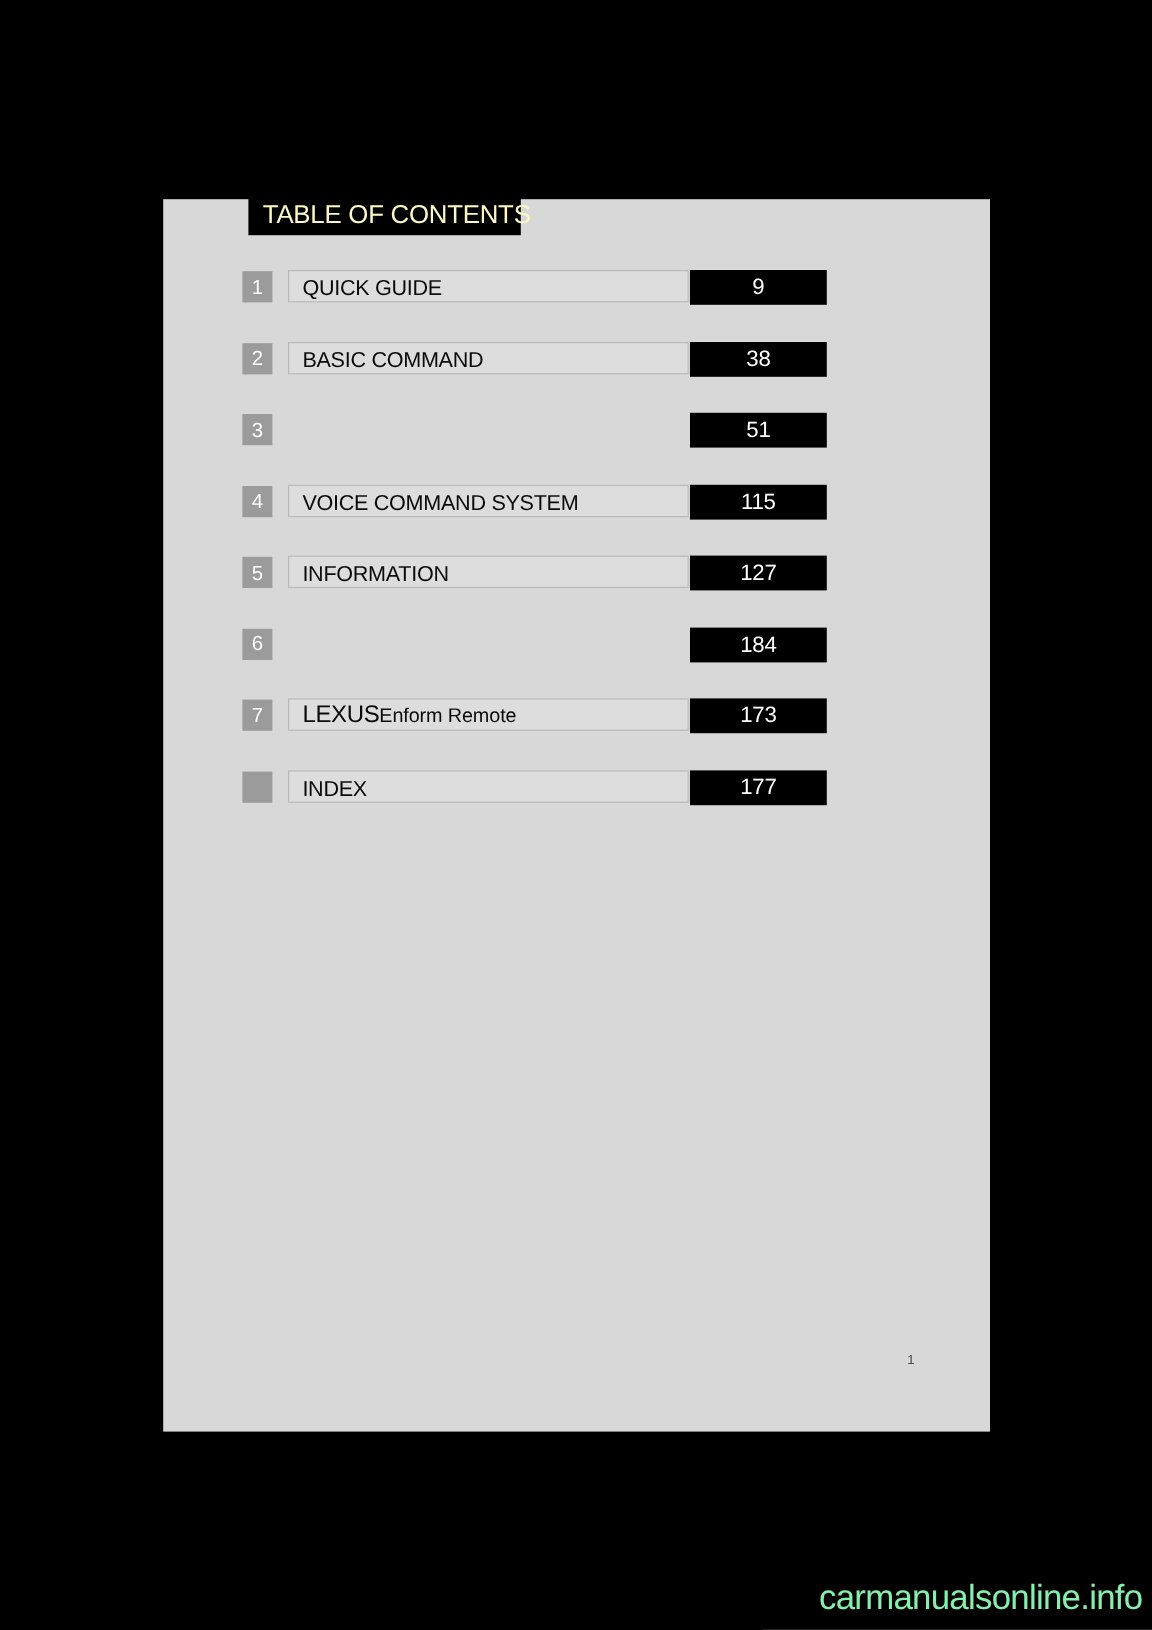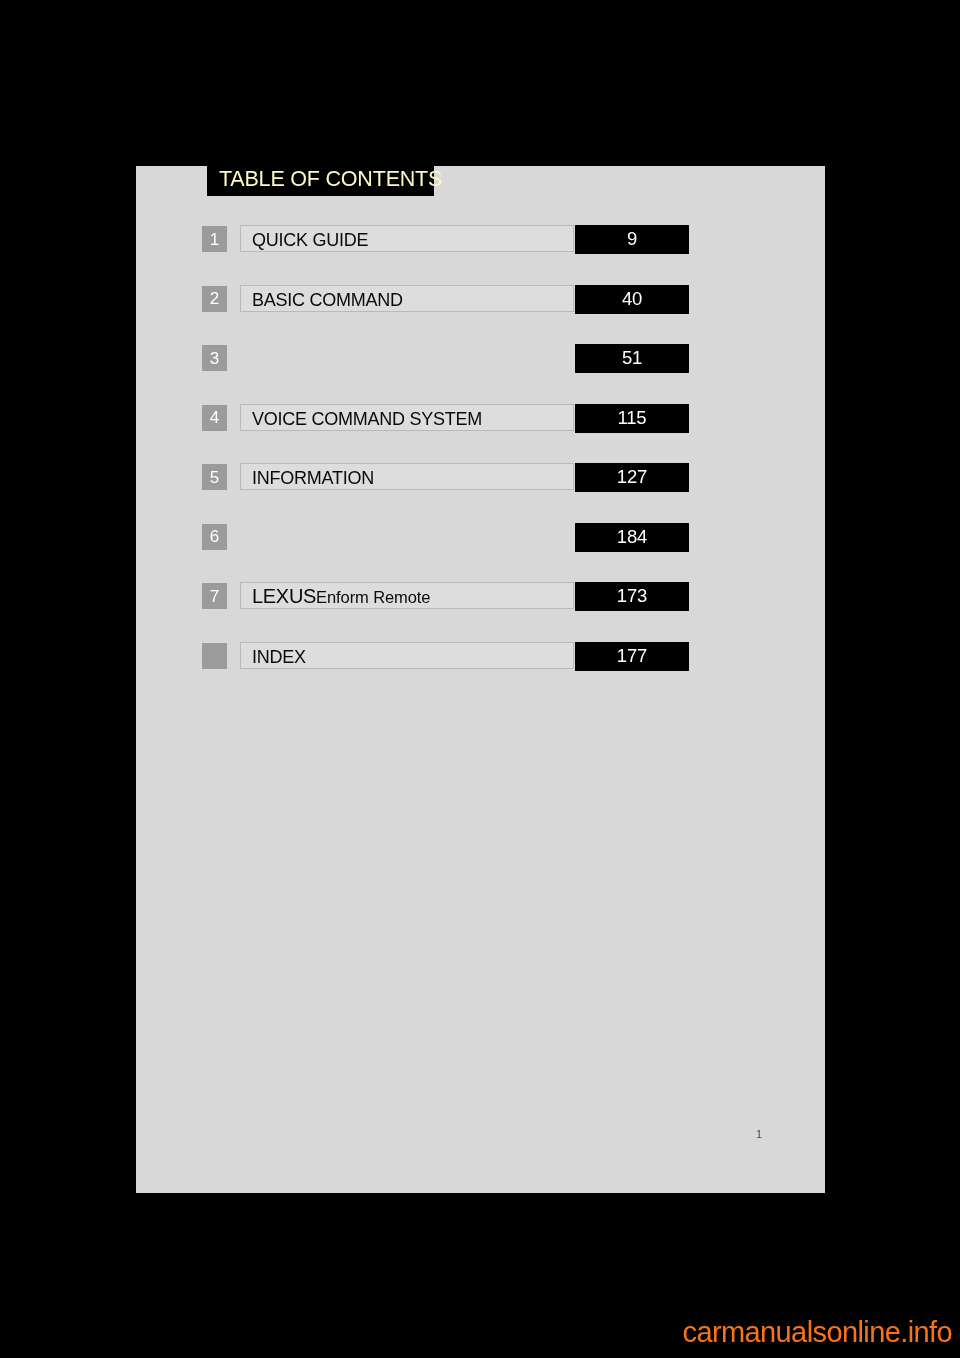--- a/index.html
+++ b/index.html
@@ -144,21 +144,21 @@
 
   
   #watermark {
     position: absolute;
     left: 0;
     top: 1316px;
     width: 960px;
     text-align: right;
     padding-right: 8px;
     box-sizing: border-box;
-    color: #f97316;
+    color: #86efac;
     font-size: 29px;
     letter-spacing: -0.6px;
     font-weight: 400;
   }
 </style>
 </head>
 <body>
 
 <div id="page-sheet"></div>
 
@@ -181,21 +181,21 @@
   </div>
 
   <div class="toc-row">
     <div class="chapter-chip">
       <span class="chip-num">2</span>
     </div>
     <div class="title-plate">
       <span class="plate-text">BASIC COMMAND</span>
     </div>
     <div class="page-plate">
-      <span class="page-num">40</span>
+      <span class="page-num">38</span>
     </div>
   </div>
 
   <div class="toc-row">
     <div class="chapter-chip">
       <span class="chip-num">3</span>
     </div>
     <div class="page-plate">
       <span class="page-num">51</span>
     </div>

